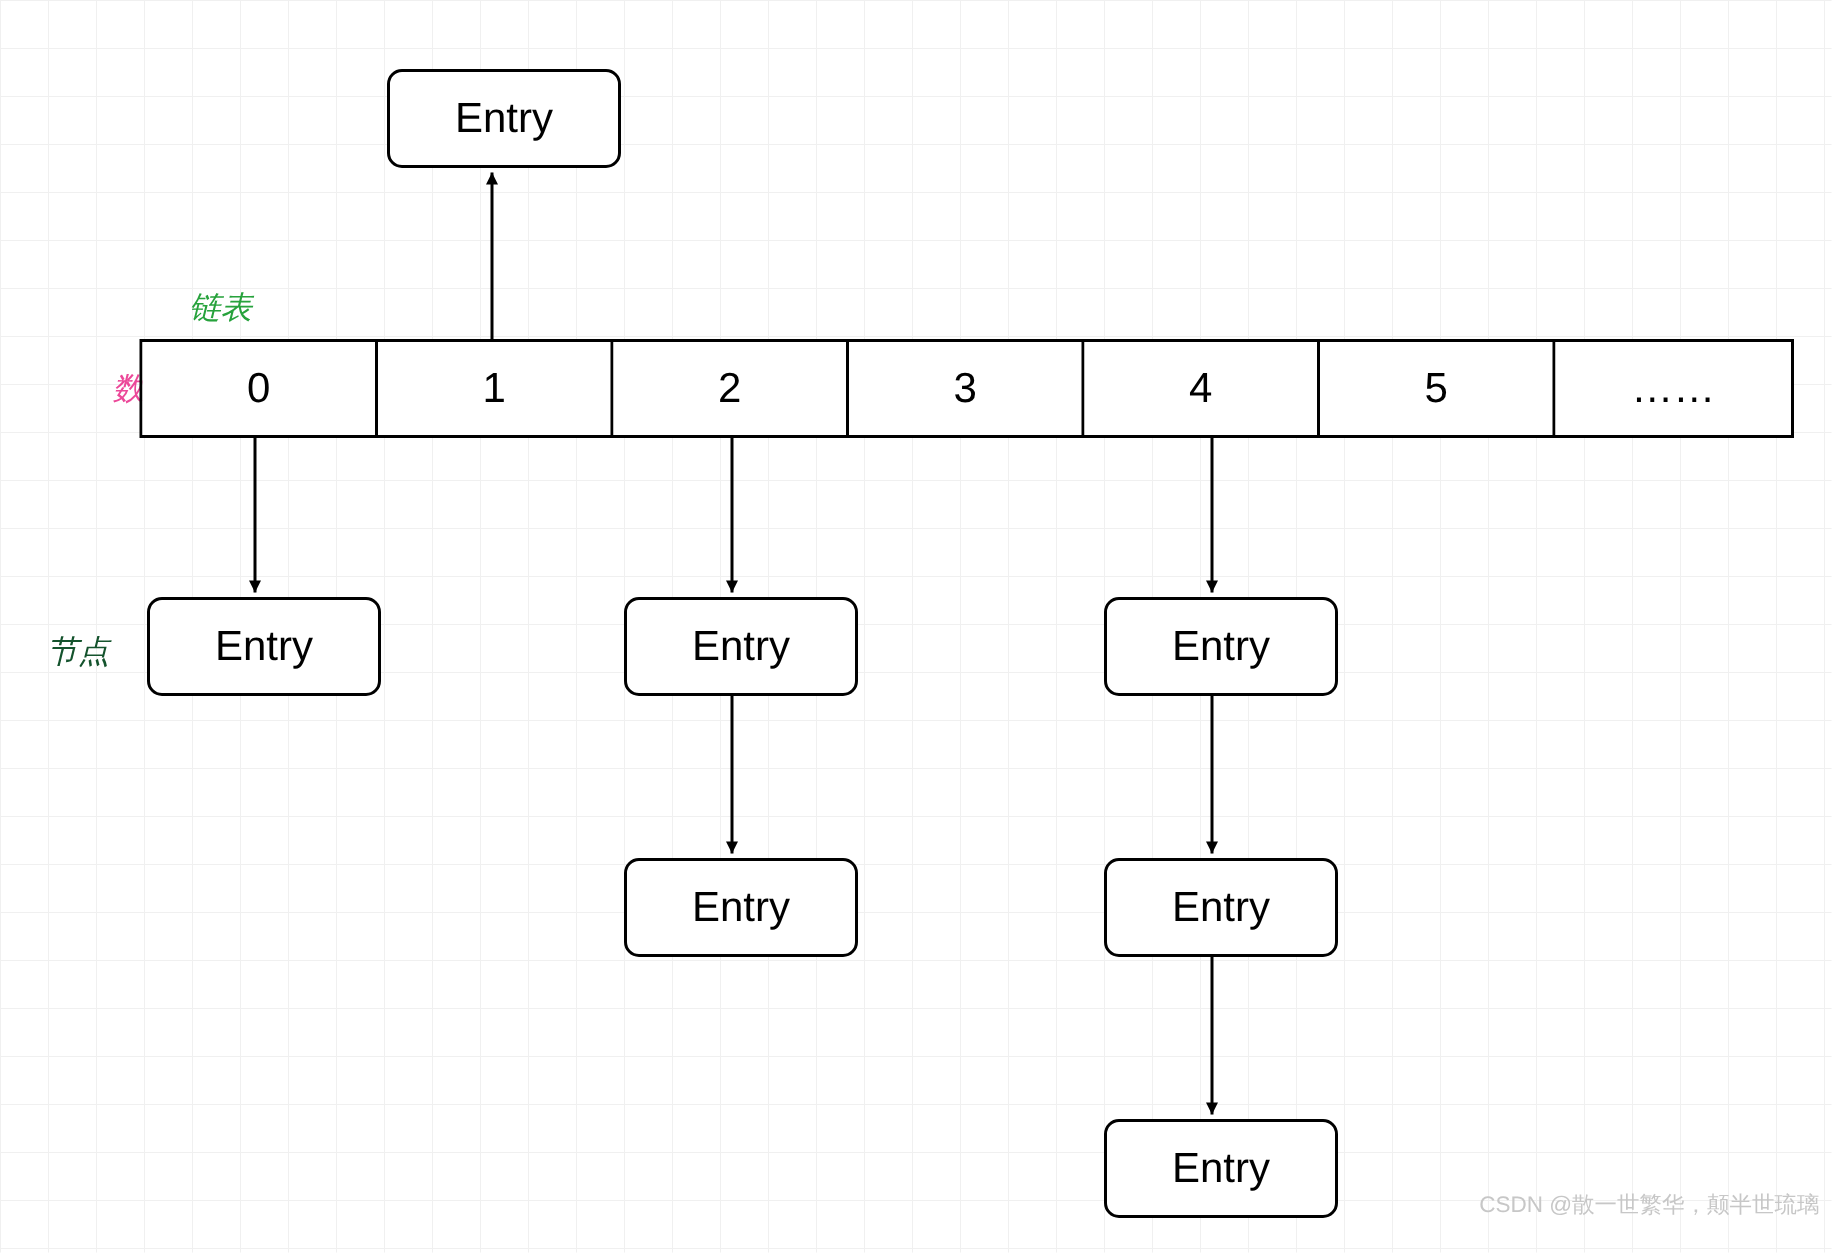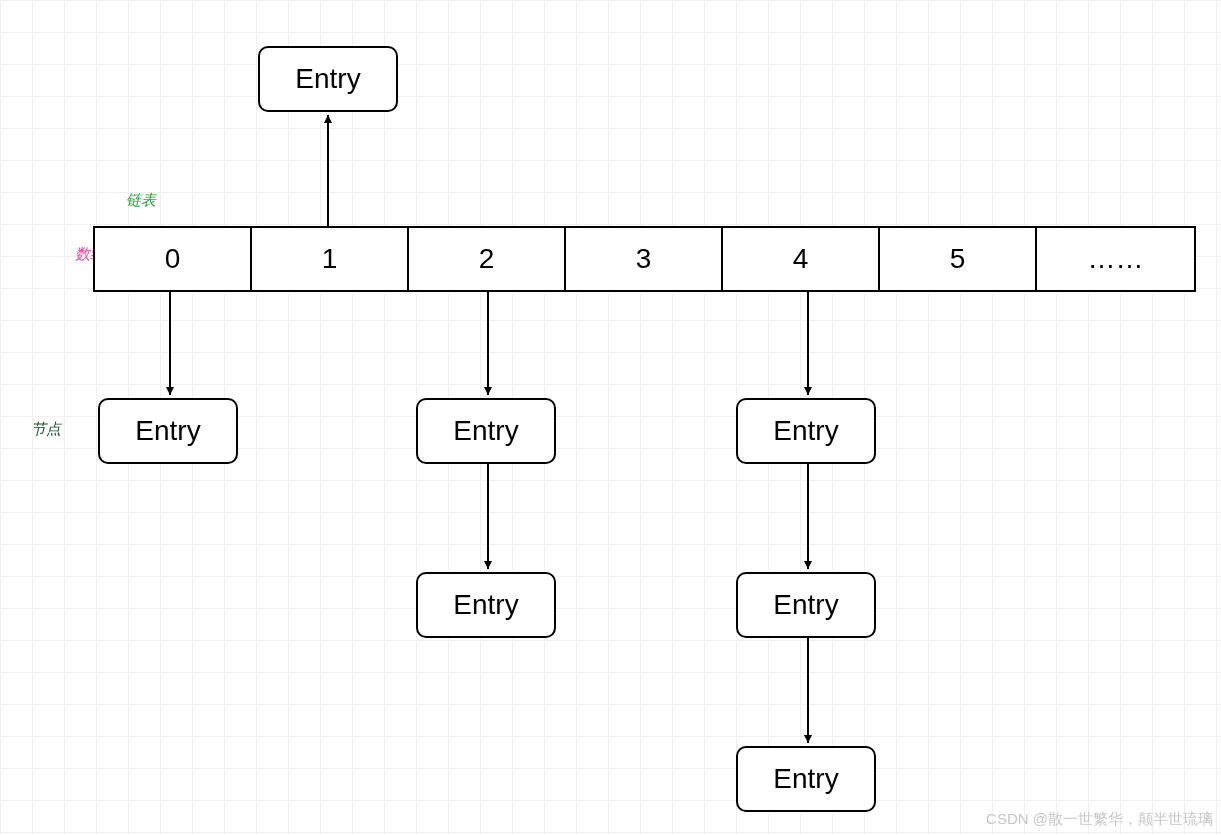--- a/index.html
+++ b/index.html
@@ -10,21 +10,21 @@
       position: relative;
       font-family: "Microsoft YaHei", Arial, sans-serif;
       background-image:
         linear-gradient(to right, #f0f0f0 1px, transparent 1px),
         linear-gradient(to bottom, #f0f0f0 1px, transparent 1px);
       background-size: 32px 32px;
       overflow: hidden;
     }
     .label {
       position: absolute;
-      font-size: 15px;
+      font-size: 21px;
       font-style: italic;
     }
     .label.green { color: #27a23c; }
     .label.red   { color: #ec4899; margin-left: 44px; }
     .label.blue  { color: #14532d; }
     .array-row {
       position: absolute;
       left: 93px;
       top: 226px;
       display: flex;
@@ -37,41 +37,41 @@
       display: flex;
       align-items: center;
       justify-content: center;
       font-size: 28px;
       color: #000;
       background: #fff;
     }
     .array-cell:last-child { border-right: none; }
     .entry-box {
       position: absolute;
-      width: 140px;
+      width: 156px;
       height: 66px;
       border: 2px solid #000;
       border-radius: 10px;
       display: flex;
       align-items: center;
       justify-content: center;
       font-size: 28px;
       color: #000;
       background: #fff;
     }
     svg.arrows {
       position: absolute;
       left: 0; top: 0;
       width: 1221px; height: 835px;
       pointer-events: none;
     }
     .watermark {
       position: absolute;
       right: 8px;
-      bottom: 6px;
+      bottom: 22px;
       font-size: 15px;
       color: #c7c7c7;
       font-style: normal;
     }
   </style>
 </head>
 <body>
 
 <div class="label green" style="left:126px; top:191px;">链表</div>
 

